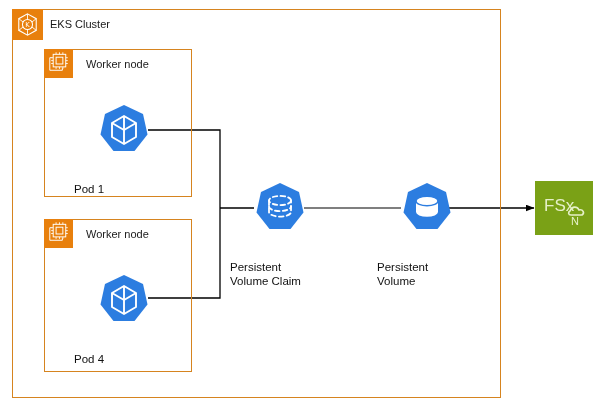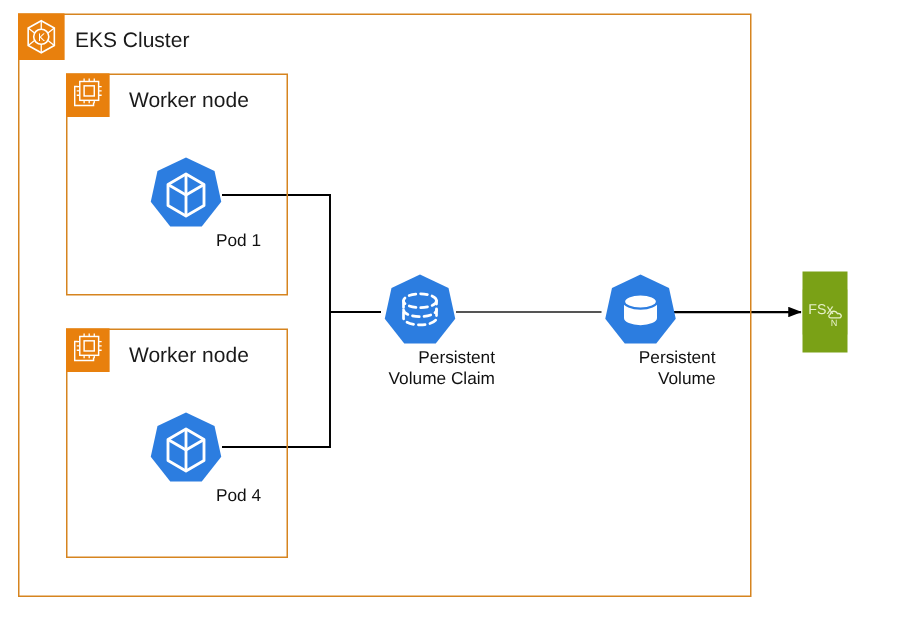--- a/index.html
+++ b/index.html
@@ -37,21 +37,21 @@
     box-sizing: border-box;
   }
   #eks-badge       { left: 12px; top: 9px;   width: 31px; height: 31px; }
   #worker-badge-1  { left: 44px; top: 49px;  width: 29px; height: 29px; }
   #worker-badge-2  { left: 44px; top: 219px; width: 29px; height: 29px; }
   .badge-icon svg { display: block; width: 100%; height: 100%; }
 
   
   .group-title {
     position: absolute;
-    font-size: 14px;
+    font-size: 11px;
     color: #1a1a1a;
     white-space: nowrap;
     line-height: 1;
   }
   #eks-title      { left: 50px;  top: 19px; }
   #worker-title-1 { left: 86px;  top: 59px; }
   #worker-title-2 { left: 86px;  top: 229px; }
 
   
   .k8s-node {
@@ -62,35 +62,36 @@
   .k8s-node svg { display: block; width: 100%; height: 100%; }
   #pod1-icon { left: 96px;  top: 102px; }
   #pod2-icon { left: 96px;  top: 272px; }
   #pvc-icon  { left: 252px; top: 180px; }
   #pv-icon   { left: 399px; top: 180px; }
 
   .node-label {
     position: absolute;
     font-size: 11.5px;
     color: #111111;
-    text-align: right;
+    text-align: left;
     line-height: 14px;
     white-space: pre-line;
+    margin-top: 28px;
   }
   #pod1-label { left: 74px;  top: 154px; width: 100px; }
   #pod2-label { left: 74px;  top: 324px; width: 100px; }
   #pvc-label  { left: 230px; top: 232px; width: 100px; }
   #pv-label   { left: 377px; top: 232px; width: 100px; }
 
   
   #fsx-tile {
     position: absolute;
     left: 535px;
     top: 181px;
-    width: 30px;
+    width: 58px;
     height: 54px;
     background: #7AA116;
   }
   #fsx-tile svg { display: block; width: 100%; height: 100%; }
 
   
   #connectors {
     position: absolute;
     left: 0; top: 0;
     width: 602px;

